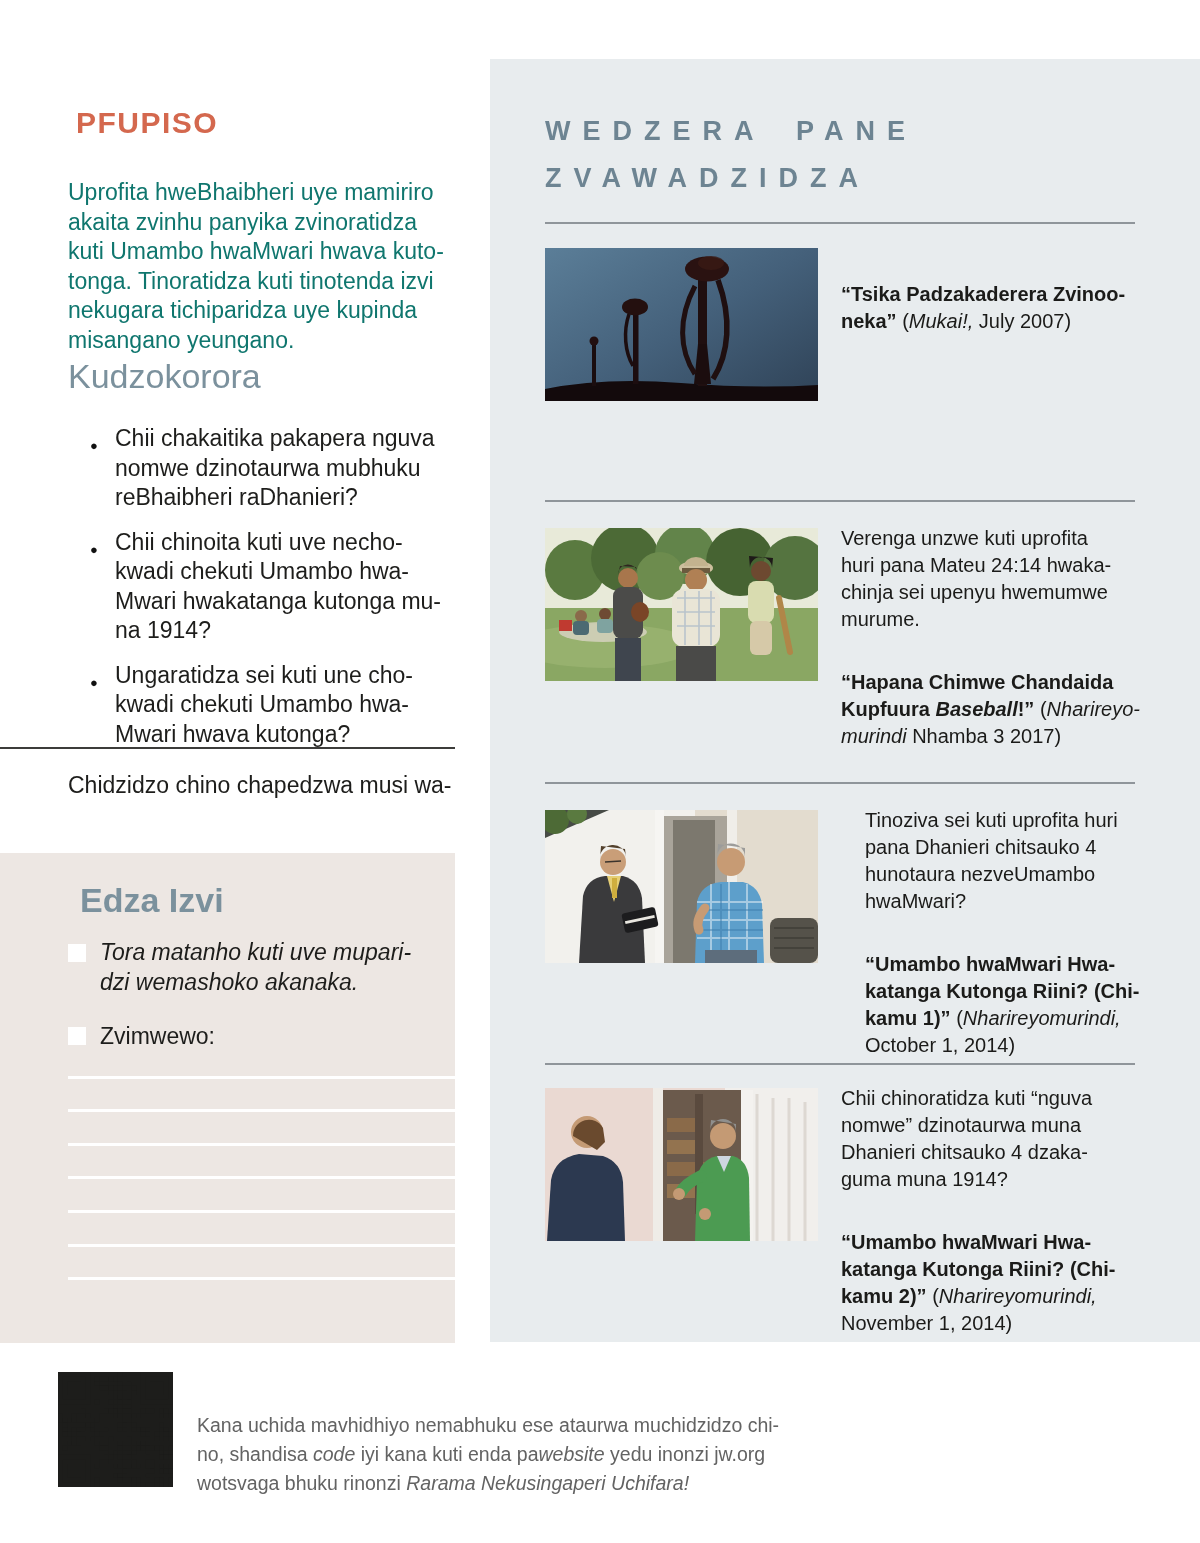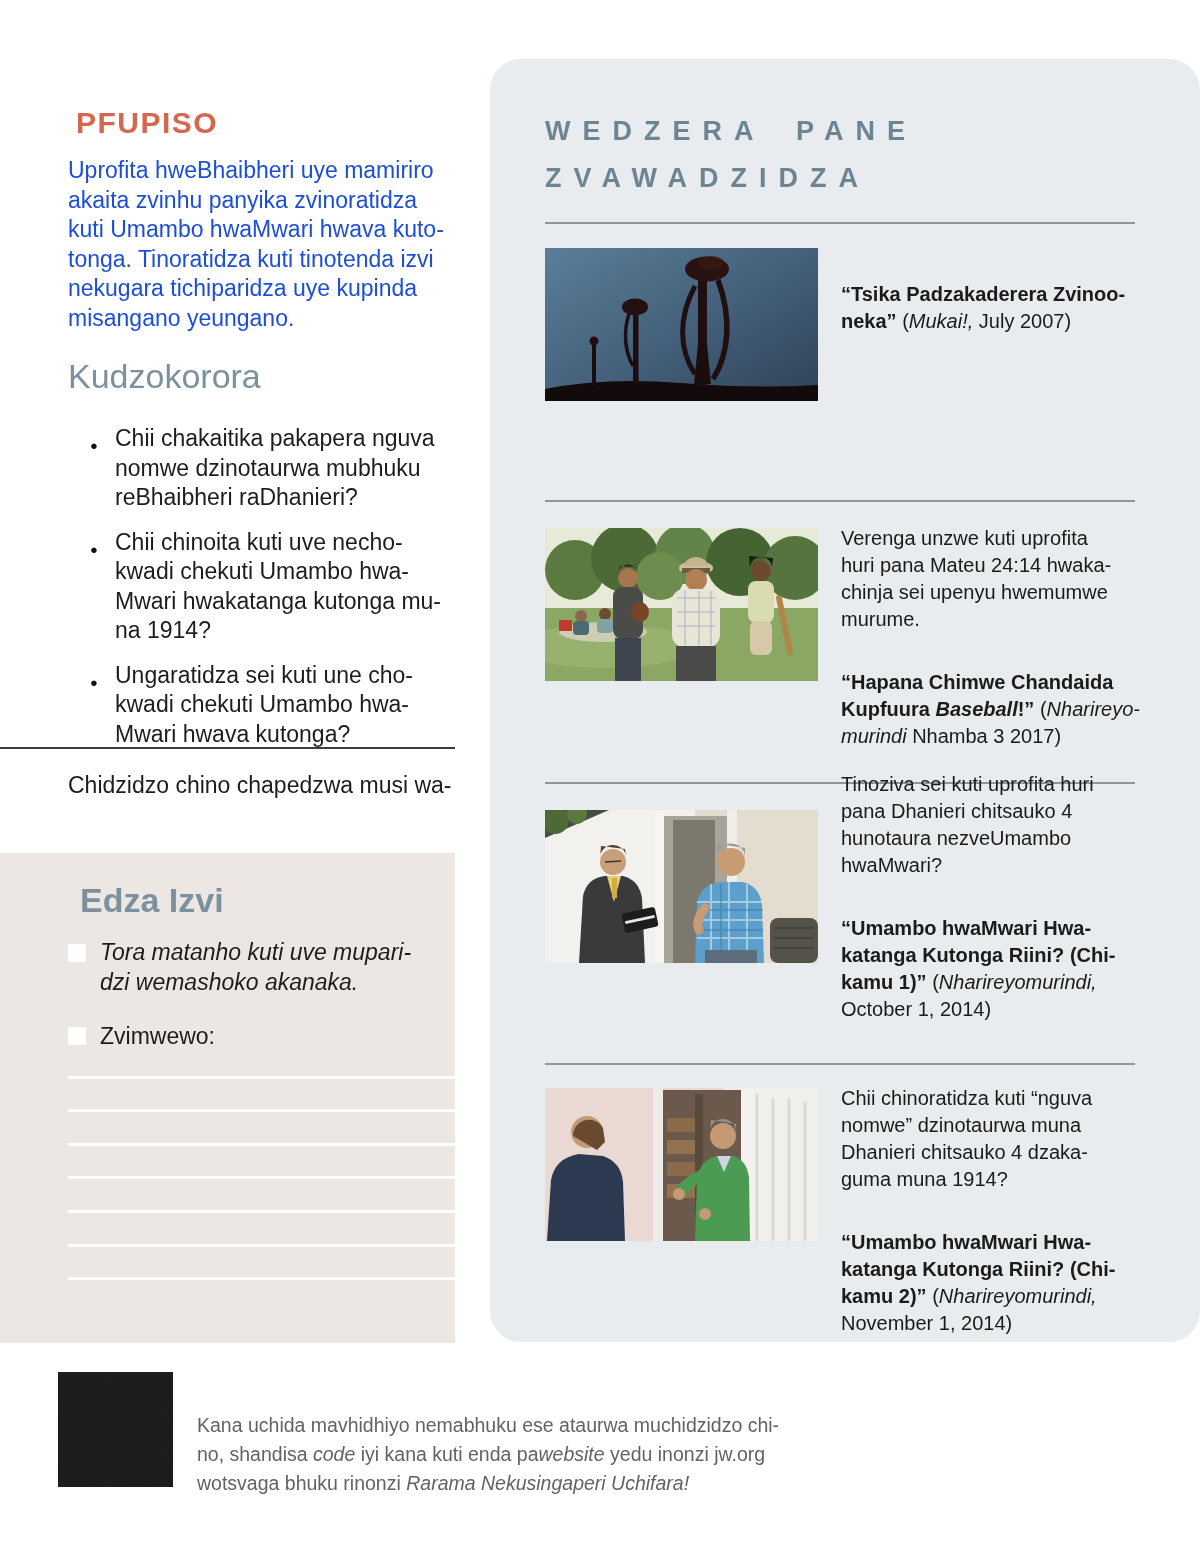--- a/index.html
+++ b/index.html
@@ -6,50 +6,50 @@
   body{
     width:1200px;height:1543px;position:relative;background:#ffffff;
     font-family:"Liberation Sans", sans-serif;color:#1d1d1b;
     -webkit-font-smoothing:antialiased;overflow:hidden;
   }
   .abs{position:absolute;}
   .preline{white-space:pre-line;}
 
   
   .summary-heading{left:68px;top:98px;font-size:30px;font-weight:bold;letter-spacing:1.5px;color:#d4684e;}
-  .summary-text{left:68px;top:156px;width:405px;font-size:23px;line-height:29.5px;color:#1d4ed8;}
+  .summary-text{left:68px;top:178px;width:405px;font-size:23px;line-height:29.5px;color:#0f766e;}
   .review-heading{left:68px;top:357px;font-size:34px;color:#7b919d;}
   .review-list{left:68px;top:424px;width:392px;margin:0;padding:0;list-style:none;}
   .review-list li{position:relative;padding-left:47px;margin-bottom:15px;font-size:23px;line-height:29.5px;white-space:pre-line;}
   .review-list li::before{content:"●";position:absolute;left:22px;top:7px;font-size:13px;color:#111;}
   .left-rule{left:0;top:747px;width:455px;height:2px;background:#3c3c3a;}
   .completed-line{left:68px;top:771px;width:420px;font-size:23px;line-height:29.5px;}
 
   
   .try-box{left:0;top:853px;width:455px;height:490px;background:#ede7e3;}
   .try-heading{left:68px;top:869px;font-size:34px;color:#7b919d;}
   .try-item{left:100px;width:345px;font-size:23px;line-height:29.5px;}
   .try-item-1{top:938px;font-style:italic;}
   .try-item-2{top:1022px;}
   .checkbox{left:68px;width:18px;height:18px;background:#ffffff;}
   .checkbox-1{top:944px;}
   .checkbox-2{top:1027px;}
   .write-lines{left:68px;top:1045px;width:387px;height:236px;
     background:repeating-linear-gradient(to bottom, rgba(0,0,0,0) 0 30.6px, #ffffff 30.6px 33.6px);}
 
   
-  .addendum-panel{left:490px;top:59px;width:710px;height:1283px;background:#e8ecee;border-radius:31px;}
+  .addendum-panel{left:490px;top:59px;width:710px;height:1283px;background:#e8ecee;}
   .addendum-heading{left:55px;top:49px;font-size:27px;font-weight:bold;color:#6d8492;
     letter-spacing:12px;word-spacing:12px;line-height:47px;}
   .panel-rule{left:55px;width:590px;height:2px;background:#8f959a;}
   .rule-1{top:163px;} .rule-2{top:441px;} .rule-3{top:723px;} .rule-4{top:1004px;}
   .entry-image{left:55px;width:273px;height:153px;display:block;}
   .img-1{top:189px;} .img-2{top:469px;} .img-3{top:751px;} .img-4{top:1029px;}
   .entry-text{left:351px;width:322px;font-size:20px;line-height:27px;color:#1b1b19;}
-  .txt-1{top:186px;} .txt-2{top:466px;} .txt-3{top:712px;} .txt-4{top:1026px;}
+  .txt-1{top:186px;} .txt-2{top:466px;} .txt-3{top:748px;margin-left:24px;} .txt-4{top:1026px;}
   .entry-ref{margin-top:9px;font-size:20px;line-height:27px;}
   .entry-ref .b{font-weight:bold;}
   .entry-ref .i{font-style:italic;}
 
   
   .qr{left:58px;top:1372px;width:115px;height:115px;}
   .qr rect{fill:#1d1d1b;}
   .footer-caption{left:197px;top:1382px;width:640px;font-size:19.5px;line-height:29px;color:#636363;}
   .footer-caption .i{font-style:italic;}
 </style>

